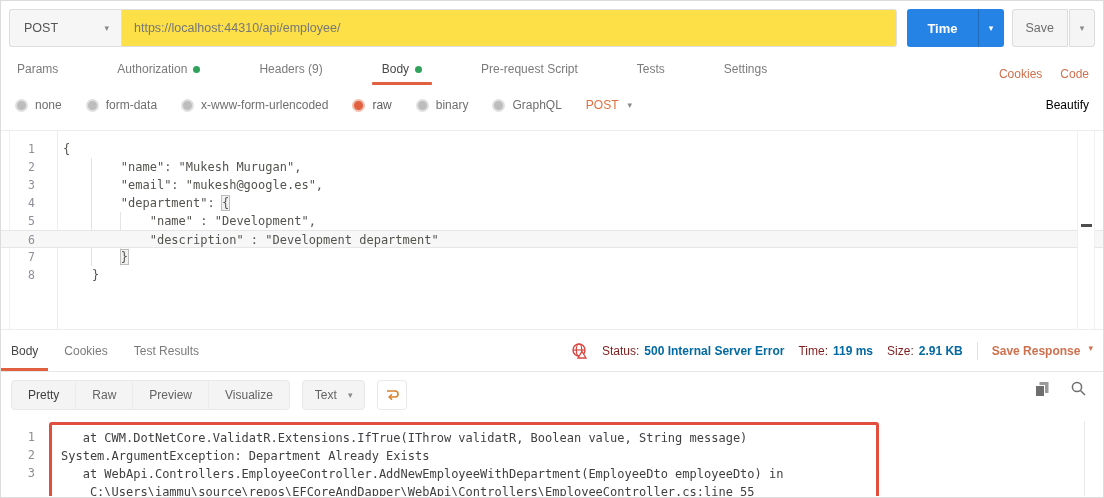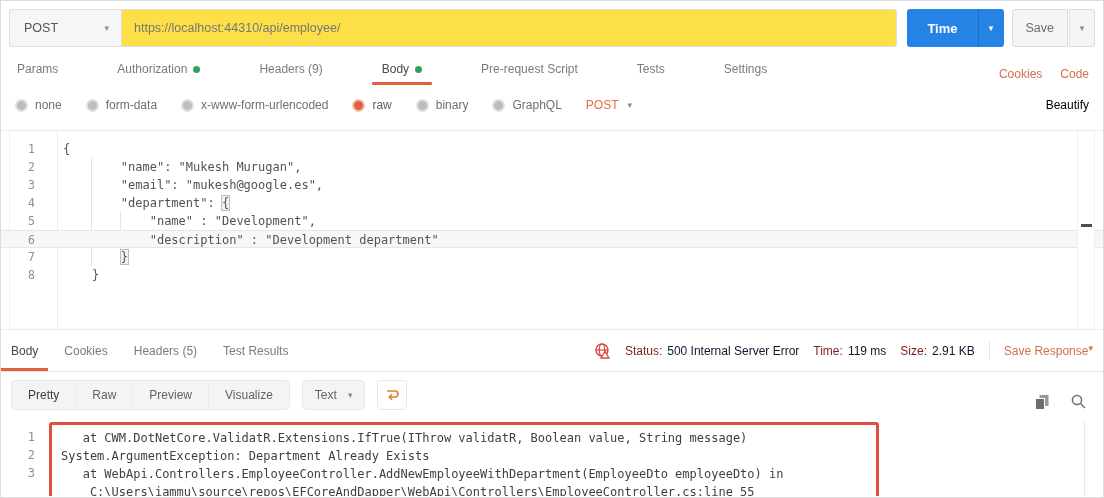--- a/index.html
+++ b/index.html
@@ -80,26 +80,26 @@
   .vtrack { position:absolute; right:8px; top:0; bottom:0; width:18px; border-left:1px solid #f0f0f0; border-right:1px solid #f0f0f0; background:#fff; }
   .vmark { position:absolute; top:93px; left:3px; width:11px; height:3px; background:#4d4d4d; }
   
   .resp-tabs { display:flex; align-items:center; height:42px; padding:0 10px; border-bottom:1px solid #e6e6e6; font-size:12px; color:#7b7b7b; }
   .rtab { position:relative; height:100%; display:flex; align-items:center; margin-right:26px; cursor:pointer; white-space:nowrap; }
   .rtab.active { color:#464646; }
   .rtab.active::after { content:""; position:absolute; left:-10px; right:-10px; bottom:0; height:3px; background:#e0603f; }
   .meta { margin-left:auto; display:flex; align-items:center; gap:14px; font-size:12px; }
   .meta .pair { display:flex; gap:5px; white-space:nowrap; }
   .meta .lbl { color:#7f1d1d; }
-  .meta .val { color:#0f172a; }
+  .meta .val { color:#0369a1;font-weight:bold; }
   .meta-divider { width:0; height:18px; border-left:1px solid #e2e2e2; }
-  .save-resp { display:flex; color:#d0704e; cursor:pointer; white-space:nowrap; }
+  .save-resp { display:flex; gap:8px; color:#d0704e; cursor:pointer; white-space:nowrap;font-weight:bold; }
   .save-resp .caret { color:#d0704e; }
   
-  .resp-toolbar { display:flex; align-items:flex-end; padding:8px 10px; gap:12px; }
+  .resp-toolbar { display:flex; align-items:flex-start; padding:8px 10px; gap:12px; }
   .seg { display:flex; background:#f4f4f4; border:1px solid #e8e8e8; border-radius:4px; overflow:hidden; }
   .seg-item { padding:7px 16px; font-size:12px; color:#636363; border-right:1px solid #ececec; cursor:pointer; white-space:nowrap; }
   .seg-item:last-child { border-right:none; }
   .seg-item.active { color:#3f3f3f; }
   .fmt-dd { display:flex; align-items:center; gap:11px; background:#f4f4f4; border:1px solid #e8e8e8; border-radius:4px; padding:7px 12px; font-size:12px; color:#636363; cursor:pointer; }
   .wrap-btn { width:30px; height:30px; border:1px solid #e8e8e8; border-radius:4px; display:flex; align-items:center; justify-content:center; cursor:pointer; background:#fff; }
   .tool-icons { margin-left:auto; display:flex; align-items:center; gap:20px; padding-right:6px; }
   .icon-btn { cursor:pointer; display:flex; align-items:center; }
   
   .resp-body { position:relative; height:78px; overflow:hidden; font-family:"DejaVu Sans Mono", monospace; font-size:12px; }
@@ -246,23 +246,20 @@
         <div class="vmark"></div>
       </div>
   </div>
 
   <div class="resp-tabs">
     <div class="rtab active">
         <span>Body</span>
       </div>
     <div class="rtab">
         <span>Cookies</span>
-      </div>
-    <div class="rtab">
-        <span>Headers (5)</span>
       </div>
     <div class="rtab">
         <span>Test Results</span>
       </div>
     <div class="meta">
       <span class="icon-btn">
         <svg width="17" height="17" viewBox="0 0 17 17">
             <circle cx="8" cy="8" r="6" fill="none" stroke="#d9453f" stroke-width="1.4"></circle>
             <ellipse cx="8" cy="8" rx="2.7" ry="6" fill="none" stroke="#d9453f" stroke-width="1.2"></ellipse>
             <line x1="2" y1="8" x2="14" y2="8" stroke="#d9453f" stroke-width="1.2"></line>

